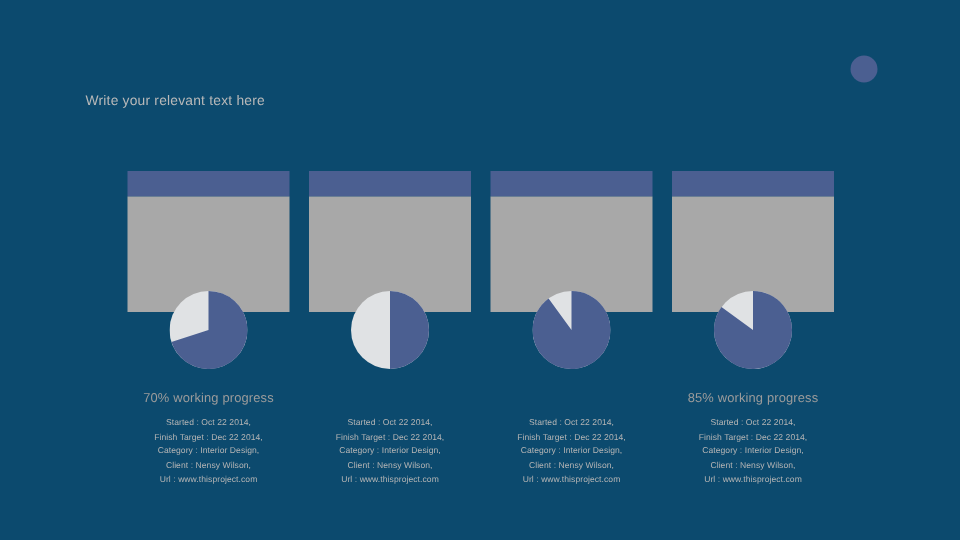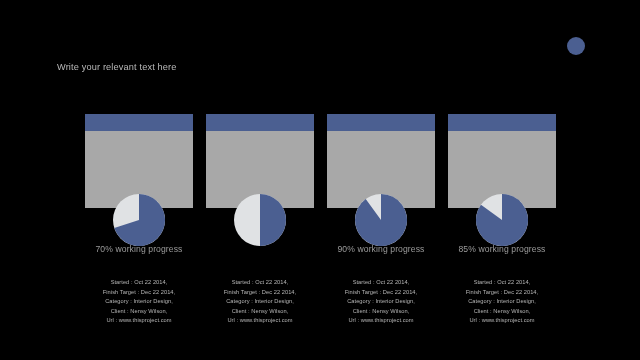--- a/index.html
+++ b/index.html
@@ -14,21 +14,21 @@
     overflow: hidden;
     font-family: "Liberation Sans", sans-serif;
     -webkit-font-smoothing: antialiased;
   }
 
   #slide {
     position: absolute;
     inset: 0;
     width: 640px;
     height: 360px;
-    background: #000000;
+    background: #0c4a6e;
   }
 
   
   .corner-dot {
     position: absolute;
     left: 567px;
     top: 37px;
     width: 18px;
     height: 18px;
     border-radius: 50%;
@@ -86,21 +86,21 @@
     height: 52px;
   }
   .pie {
     width: 52px;
     height: 52px;
     display: block;
   }
 
   .card-caption {
     position: absolute;
-    top: 130px;
+    top: 146px;
     left: 50%;
     transform: translateX(-50%);
     width: 150px;
     text-align: center;
     font-size: 8.6px;
     color: #9b9b9b;
     letter-spacing: 0.1px;
     white-space: nowrap;
   }
 
@@ -170,21 +170,20 @@
 
     <div class="card c2">
       <div class="card-head"></div>
       <div class="card-body"></div>
       <div class="pie-wrap">
         <svg class="pie" viewBox="0 0 100 100">
           <circle cx="50" cy="50" r="50" fill="#e0e2e4"></circle>
           <path d="M50,50 L50,0 A50,50 0 1,1 20.61,9.55 Z" fill="#4b5f91"></path>
         </svg>
       </div>
-      <div class="card-caption">90% working progress</div>
       <div class="card-details">
         <div>Started : Oct 22 2014,</div>
         <div>Finish Target : Dec 22 2014,</div>
         <div>Category : Interior Design,</div>
         <div>Client : Nensy Wilson,</div>
         <div>Url : www.thisproject.com</div>
       </div>
     </div>
 
     <div class="card c3">

